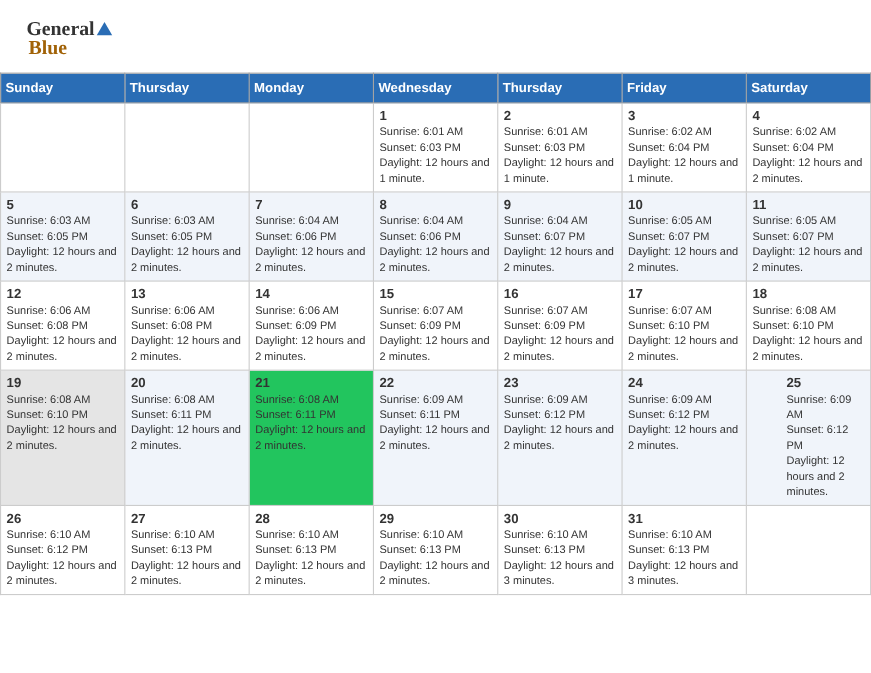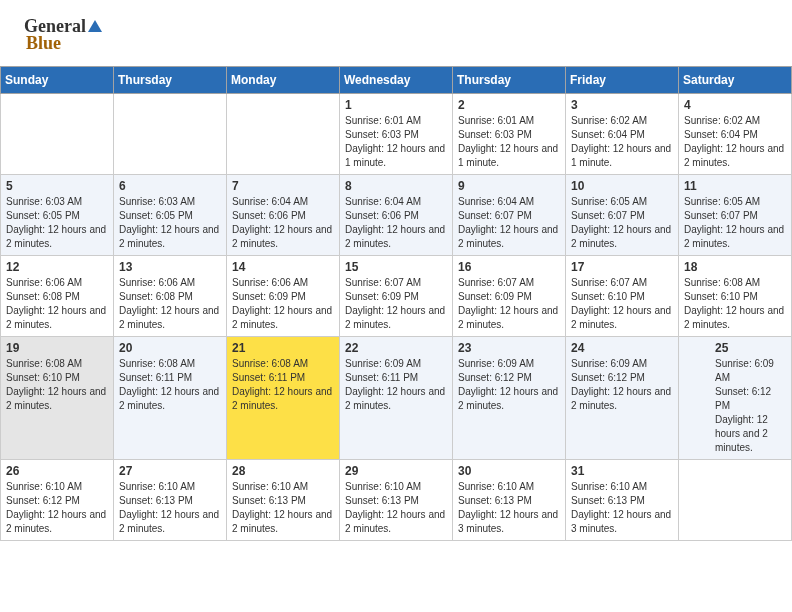--- a/index.html
+++ b/index.html
@@ -234,21 +234,21 @@
           <div class="day-info" style="white-space: pre-line;">Sunrise: 6:08 AM
 Sunset: 6:10 PM
 Daylight: 12 hours and 2 minutes.</div>
         </td>
         <td style="background: rgb(240, 244, 250);">
           <div class="day-number">20</div>
           <div class="day-info" style="white-space: pre-line;">Sunrise: 6:08 AM
 Sunset: 6:11 PM
 Daylight: 12 hours and 2 minutes.</div>
         </td>
-        <td style="background: #fde047; margin-top: 24px;">
+        <td style="background: #22c55e; margin-top: 24px;">
           <div class="day-number">21</div>
           <div class="day-info" style="white-space: pre-line;">Sunrise: 6:08 AM
 Sunset: 6:11 PM
 Daylight: 12 hours and 2 minutes.</div>
         </td>
         <td style="background: rgb(240, 244, 250);">
           <div class="day-number">22</div>
           <div class="day-info" style="white-space: pre-line;">Sunrise: 6:09 AM
 Sunset: 6:11 PM
 Daylight: 12 hours and 2 minutes.</div>

